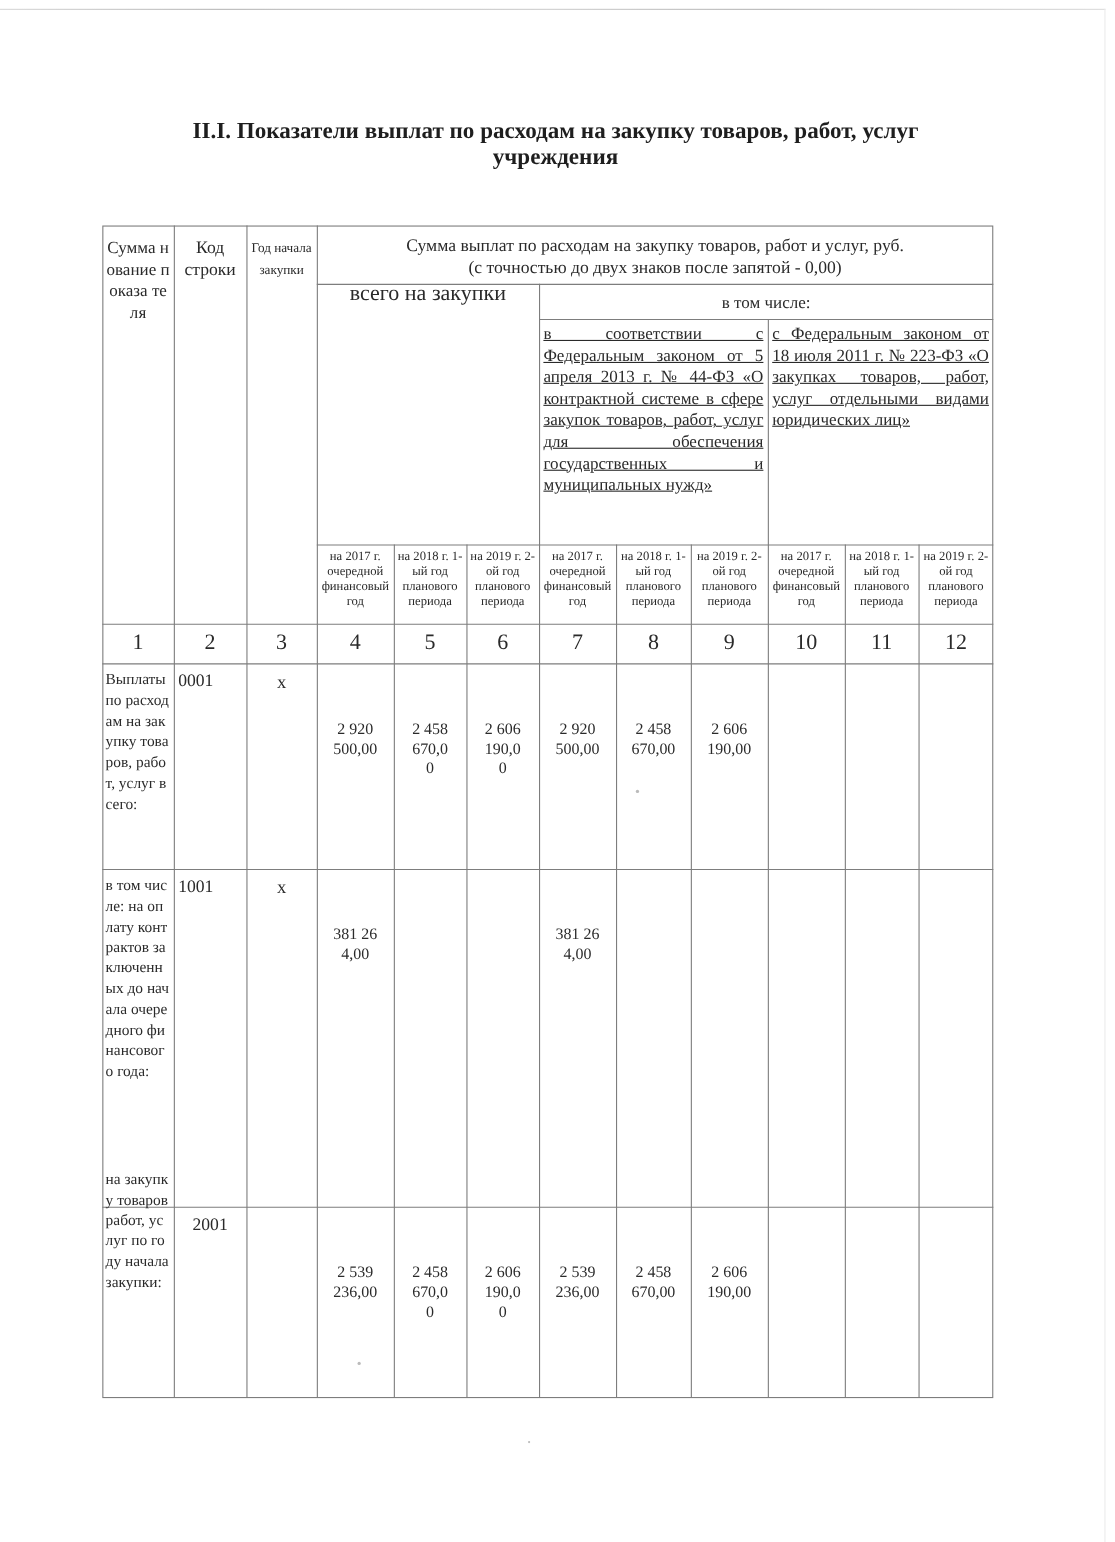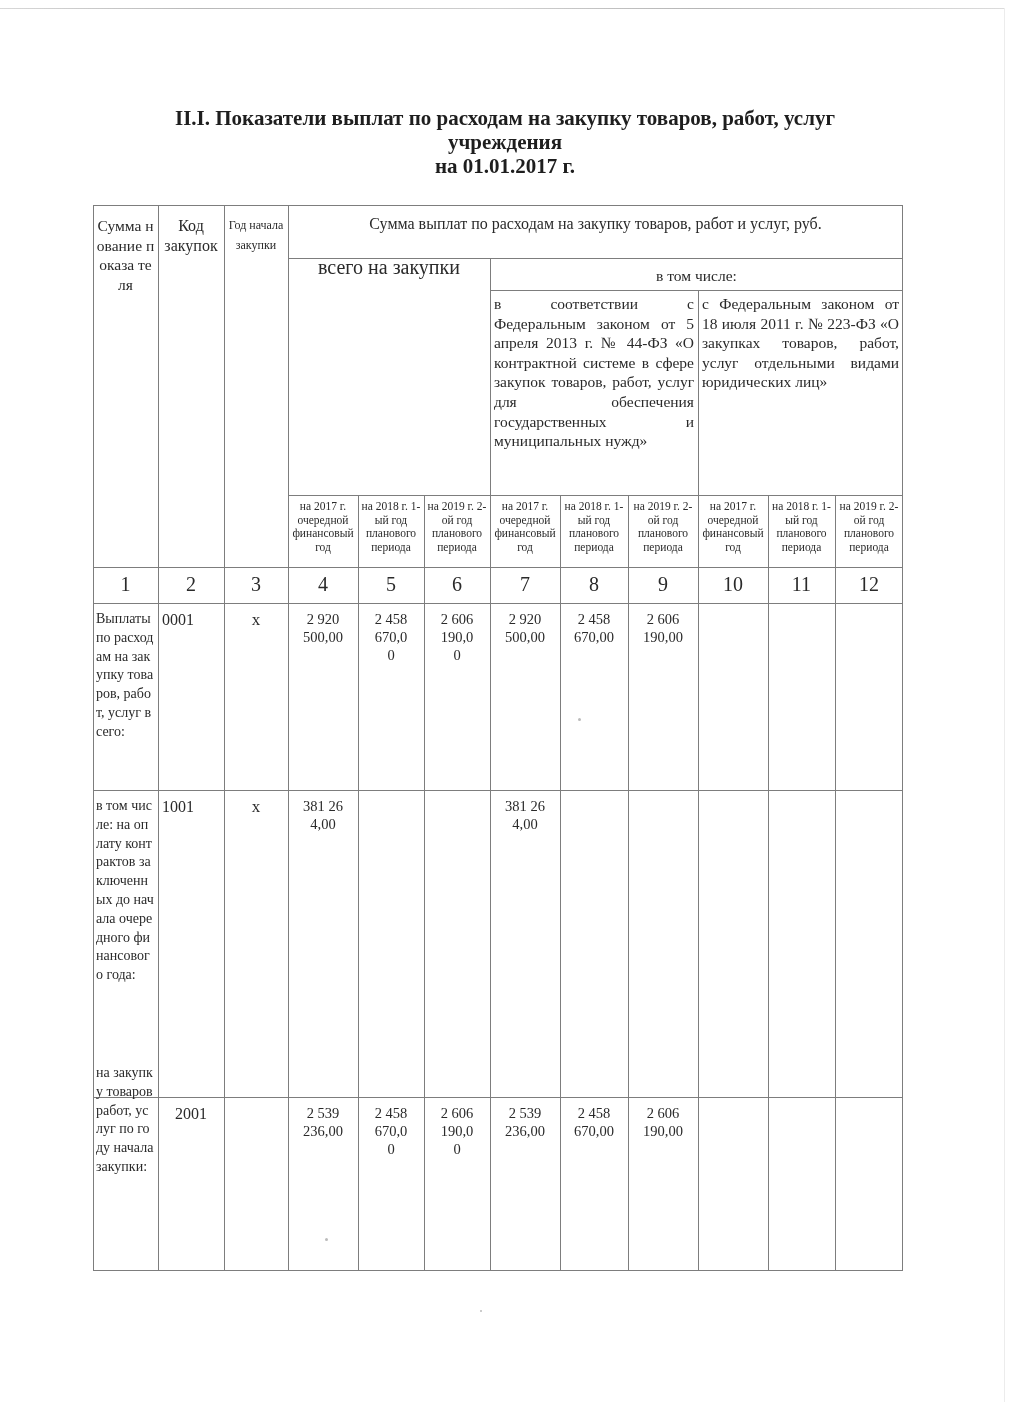--- a/index.html
+++ b/index.html
@@ -7,37 +7,36 @@
          font-family: "Liberation Serif", serif; color: #2a2a2a; }
   .scan-edge { position: absolute; left: 0; top: 8px; width: 1005px; height: 1px;
                background: linear-gradient(90deg,#d8d8d8,#b8b8b8 20%,#cfcfcf 50%,#b5b5b5 70%,#dcdcdc); }
   .scan-right { position: absolute; left: 1004px; top: 8px; width: 1px; height: 1394px; background: #ececec; }
   .title { position: absolute; left: 100px; width: 810px; top: 106px; text-align: center;
            font-weight: bold; font-size: 21px; line-height: 24px; color: #1e1e1e; }
   .title div { white-space: nowrap; }
   .grid { position: absolute; left: 0; top: 0; width: 1014px; height: 1402px; pointer-events: none; }
   .cell { position: absolute; box-sizing: border-box; padding: 2px 3px; font-size: 16px; line-height: 19px; }
   .c { text-align: center; }
-  .j { text-align: justify; text-align-last: left; }
+  .j { text-align: justify; text-align-last: left; text-decoration: underline; }
   .small { font-size: 11.5px; line-height: 13.5px; text-align: center; padding: 4px 1px 0 1px; }
   .num { font-size: 20px; text-align: center; padding-top: 7px; }
-  .val { font-size: 14.5px; line-height: 18px; text-align: center; padding: 4px 14px; }
+  .val { font-size: 14.5px; line-height: 18px; text-align: center; padding: 4px 14px; margin-top: 44px; }
   .lbl { font-size: 14px; line-height: 18.8px; padding: 4px 3px; }
   .dot { position: absolute; width: 3px; height: 3px; background: #bbb; border-radius: 50%; }
 </style>
 </head>
 <body>
 
 <div class="scan-edge"></div>
 <div class="scan-right"></div>
 
 <div class="title">
   <div>II.I. Показатели выплат по расходам на закупку товаров, работ, услуг</div>
   <div>учреждения</div>
-  <div>на 01.01.2017 г.</div>
 </div>
 
 <svg class="grid" width="1014" height="1402">
   <g stroke="#7d7d7d" stroke-width="1" fill="none">
 
     <rect x="93.5" y="205.5" width="809" height="1065"></rect>
 
     <line x1="288" y1="258.5" x2="903" y2="258.5"></line>
     <line x1="490" y1="290.5" x2="903" y2="290.5"></line>
     <line x1="288" y1="495.5" x2="903" y2="495.5"></line>
@@ -57,25 +56,26 @@
     <line x1="560.5" y1="495" x2="560.5" y2="1271"></line>
     <line x1="628.5" y1="495" x2="628.5" y2="1271"></line>
     <line x1="768.5" y1="495" x2="768.5" y2="1271"></line>
     <line x1="835.5" y1="495" x2="835.5" y2="1271"></line>
   </g>
 </svg>
 
 <div class="cell c" style="left:93px;top:214px;width:65px;">
   <div style="font-size:15.5px;line-height:19.5px;word-break:break-all;">Сумма нование показа теля</div>
 </div>
-<div class="cell c" style="left:158px;top:214px;width:66px;font-size:16px;line-height:19.5px;">Код закупок</div>
+<div class="cell c" style="left:158px;top:214px;width:66px;font-size:16px;line-height:19.5px;">Код строки</div>
 <div class="cell c" style="left:224px;top:214px;width:64px;font-size:12px;line-height:19.5px;word-break:break-all;">Год начала закупки</div>
 
 <div class="cell c" style="left:288px;top:212px;width:615px;font-size:16px;line-height:19.5px;">
   <div>Сумма выплат по расходам на закупку товаров, работ и услуг, руб.</div>
+  <div>(с точностью до двух знаков после запятой - 0,00)</div>
 </div>
 <div class="cell c" style="left:288px;top:256px;width:202px;font-size:20px;">всего на закупки</div>
 <div class="cell c" style="left:490px;top:264px;width:413px;font-size:15.5px;">в том числе:</div>
 <div class="cell j" style="left:490px;top:292px;width:208px;font-size:15.5px;line-height:19.6px;padding:2px 4px;">в соответствии с Федеральным законом от 5 апреля 2013 г. № 44-ФЗ «О контрактной системе в сфере закупок товаров, работ, услуг для обеспечения государственных и муниципальных нужд»</div>
 <div class="cell j" style="left:698px;top:292px;width:205px;font-size:15.5px;line-height:19.6px;padding:2px 4px;">с Федеральным законом от 18 июля 2011 г. № 223-ФЗ «О закупках товаров, работ, услуг отдельными видами юридических лиц»</div>
 
 <div class="cell small" style="left:288px;top:496px;width:70px;">на 2017 г. очередной финансовый год</div>
 <div class="cell small" style="left:358px;top:496px;width:66px;">на 2018 г. 1-ый год планового периода</div>
 <div class="cell small" style="left:424px;top:496px;width:66px;">на 2019 г. 2-ой год планового периода</div>
 <div class="cell small" style="left:490px;top:496px;width:70px;">на 2017 г. очередной финансовый год</div>

